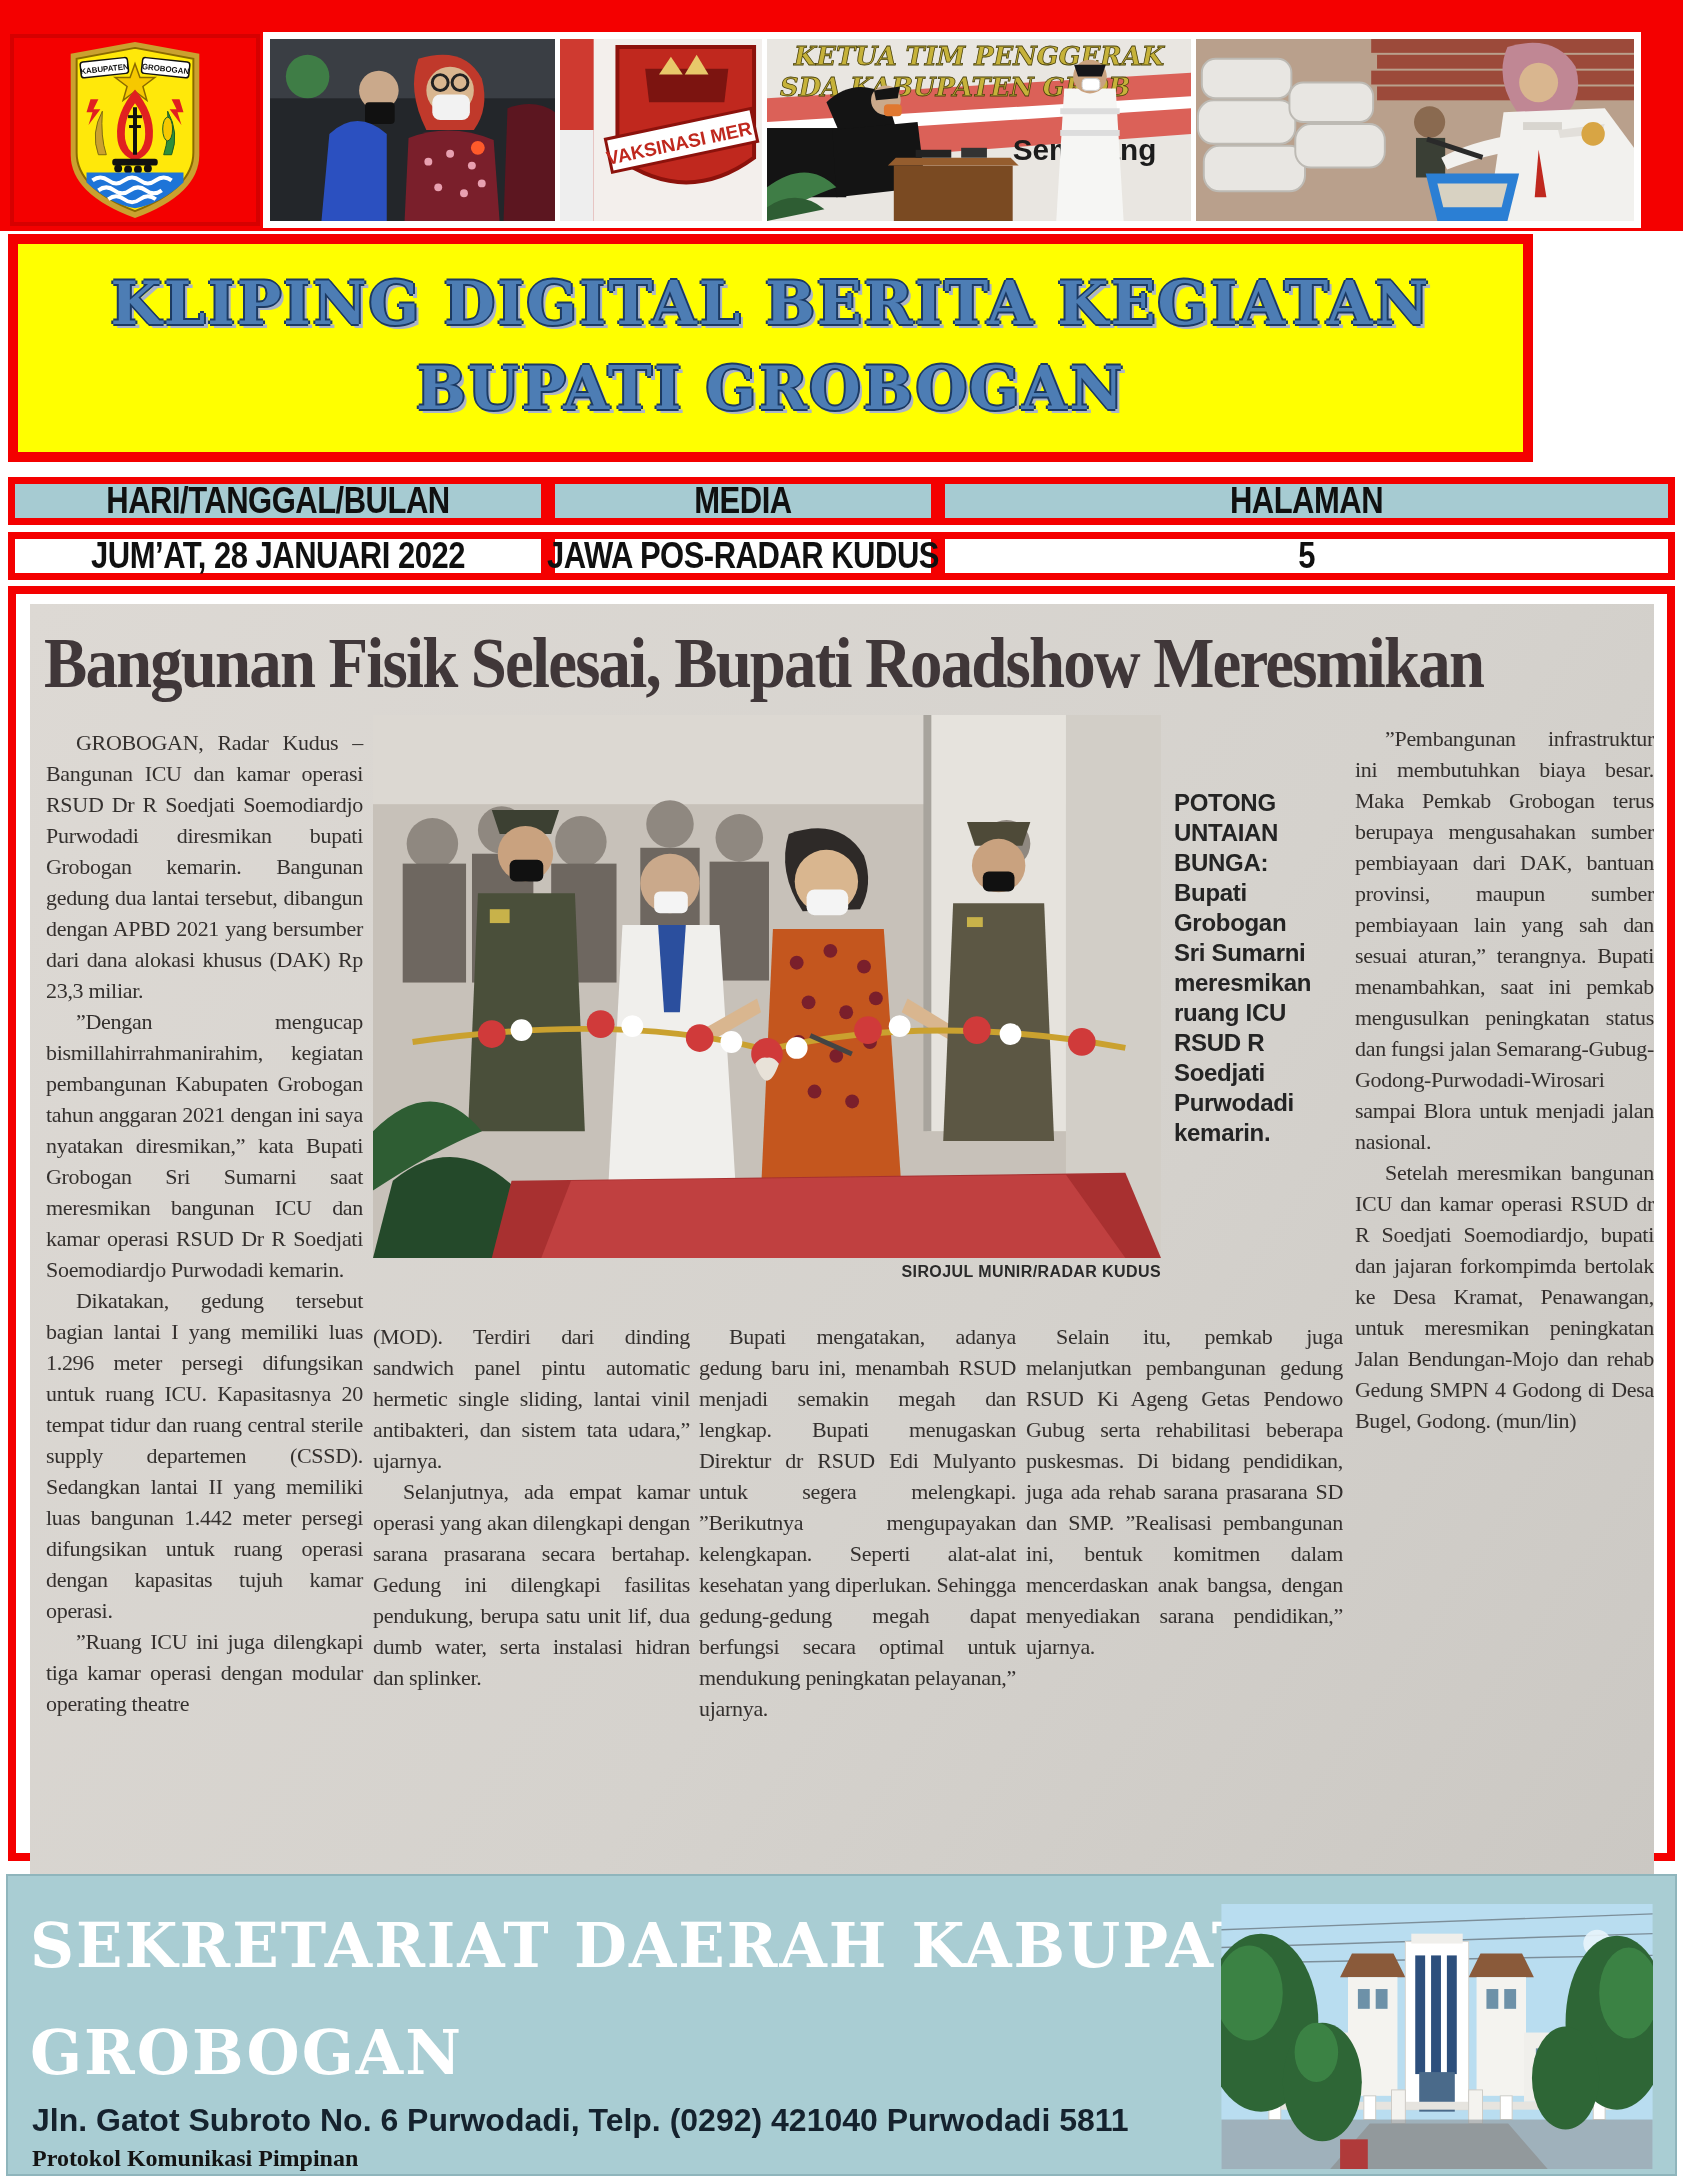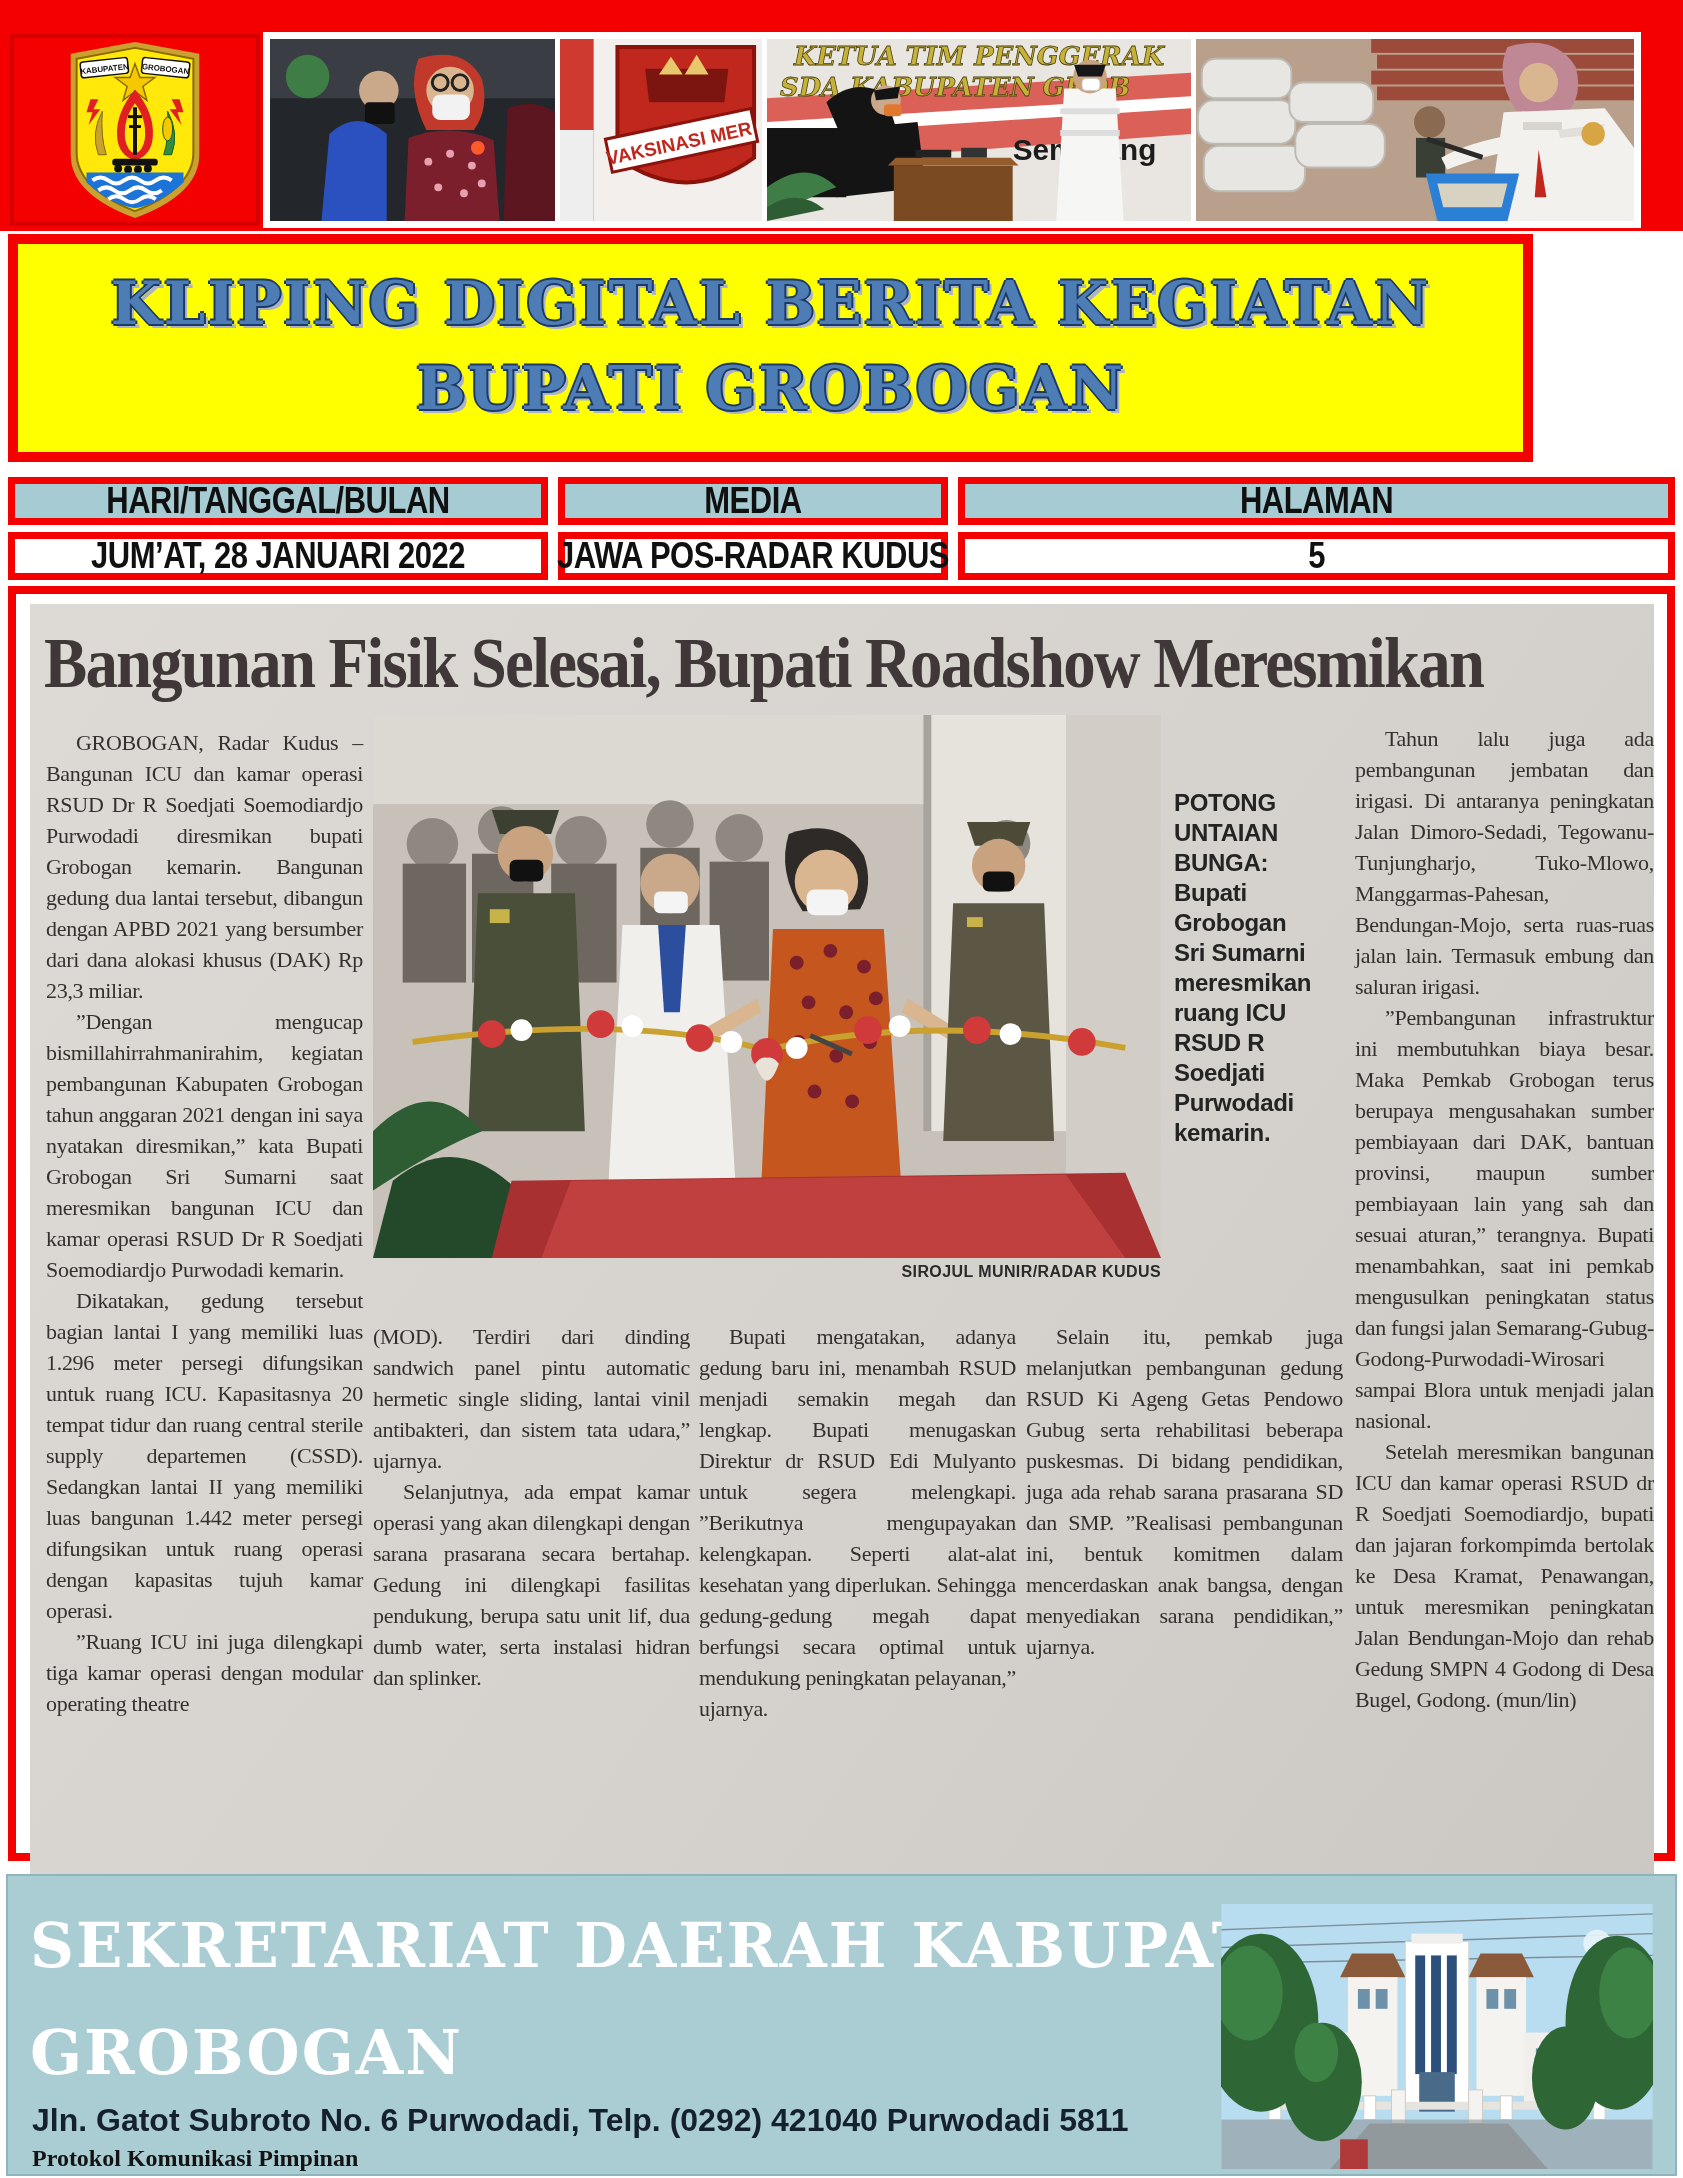--- a/index.html
+++ b/index.html
@@ -18,21 +18,21 @@
   
   .title-banner{position:absolute;left:8px;top:234px;width:1525px;height:228px;background:#ffff00;
                 border:10px solid #f40000;box-sizing:border-box;text-align:center;}
   .title-line{font-family:"DejaVu Serif",serif;font-weight:bold;color:#4d7db4;font-size:59px;
               letter-spacing:2px;line-height:1;
               text-shadow:-2px 0 #1c3a63,2px 0 #1c3a63,0 -2px #1c3a63,0 2px #1c3a63,4px 4px 0 #aab3c8;}
   .t1{margin-top:30px}.t2{margin-top:26px}
 
   
   .info-table{position:absolute;left:8px;top:477px;width:1667px;}
-  .trow{display:flex;gap:10px;margin-bottom:7px;}
+  .trow{display:flex;margin-bottom:7px;}
   .tcell{border:7px solid #f40000;box-sizing:border-box;height:48px;display:flex;align-items:center;
          justify-content:center;font-weight:700;font-size:31px;letter-spacing:-0.5px;color:#101010;}
   .tcell span{display:inline-block;transform:scaleY(1.22);white-space:nowrap;}
   .c1{width:540px}.c2{width:390px}.c3{flex:1}
   .thead .tcell{background:#a6cbd2}
   .tval  .tcell{background:#ffffff}
 
   
   .article-box{position:absolute;left:8px;top:586px;width:1667px;height:1275px;border:8px solid #f40000;
                box-sizing:border-box;background:#ffffff;}
@@ -355,21 +355,20 @@
           <p>(MOD). Terdiri dari dinding sandwich panel pintu automatic hermetic single sliding, lantai vinil antibakteri, dan sistem tata udara,” ujarnya.</p>
           <p>Selanjutnya, ada empat kamar operasi yang akan dilengkapi dengan sarana prasarana secara bertahap. Gedung ini dilengkapi fasilitas pendukung, berupa satu unit lif, dua dumb water, serta instalasi hidran dan splinker.</p>
         </div>
       <div class="ncol colC">
           <p>Bupati mengatakan, adanya gedung baru ini, menambah RSUD menjadi semakin megah dan lengkap. Bupati menugaskan Direktur dr RSUD Edi Mulyanto untuk segera melengkapi. ”Berikutnya mengupayakan kelengkapan. Seperti alat-alat kesehatan yang diperlukan. Sehingga gedung-gedung megah dapat berfungsi secara optimal untuk mendukung peningkatan pelayanan,” ujarnya.</p>
         </div>
       <div class="ncol colD">
           <p>Selain itu, pemkab juga melanjutkan pembangunan gedung RSUD Ki Ageng Getas Pendowo Gubug serta rehabilitasi beberapa puskesmas. Di bidang pendidikan, juga ada rehab sarana prasarana SD dan SMP. ”Realisasi pembangunan ini, bentuk komitmen dalam mencerdaskan anak bangsa, dengan menyediakan sarana pendidikan,” ujarnya.</p>
         </div>
       <div class="ncol colE">
-          <p>Tahun lalu juga ada pembangunan jembatan dan irigasi. Di antaranya peningkatan Jalan Dimoro-Sedadi, Tegowanu-Tunjungharjo, Tuko-Mlowo, Manggarmas-Pahesan, Bendungan-Mojo, serta ruas-ruas jalan lain. Termasuk embung dan saluran irigasi.</p>
           <p>”Pembangunan infrastruktur ini membutuhkan biaya besar. Maka Pemkab Grobogan terus berupaya mengusahakan sumber pembiayaan dari DAK, bantuan provinsi, maupun sumber pembiayaan lain yang sah dan sesuai aturan,” terangnya. Bupati menambahkan, saat ini pemkab mengusulkan peningkatan status dan fungsi jalan Semarang-Gubug-Godong-Purwodadi-Wirosari sampai Blora untuk menjadi jalan nasional.</p>
           <p>Setelah meresmikan bangunan ICU dan kamar operasi RSUD dr R Soedjati Soemodiardjo, bupati dan jajaran forkompimda bertolak ke Desa Kramat, Penawangan, untuk meresmikan peningkatan Jalan Bendungan-Mojo dan rehab Gedung SMPN 4 Godong di Desa Bugel, Godong. (mun/lin)</p>
         </div>
     </div>
   </div>
 
   <div class="footer">
     <div class="org org1">SEKRETARIAT DAERAH KABUPATEN</div>
     <div class="org org2">GROBOGAN</div>
     <div class="addr">Jln. Gatot Subroto No. 6 Purwodadi, Telp. (0292) 421040 Purwodadi 5811</div>

